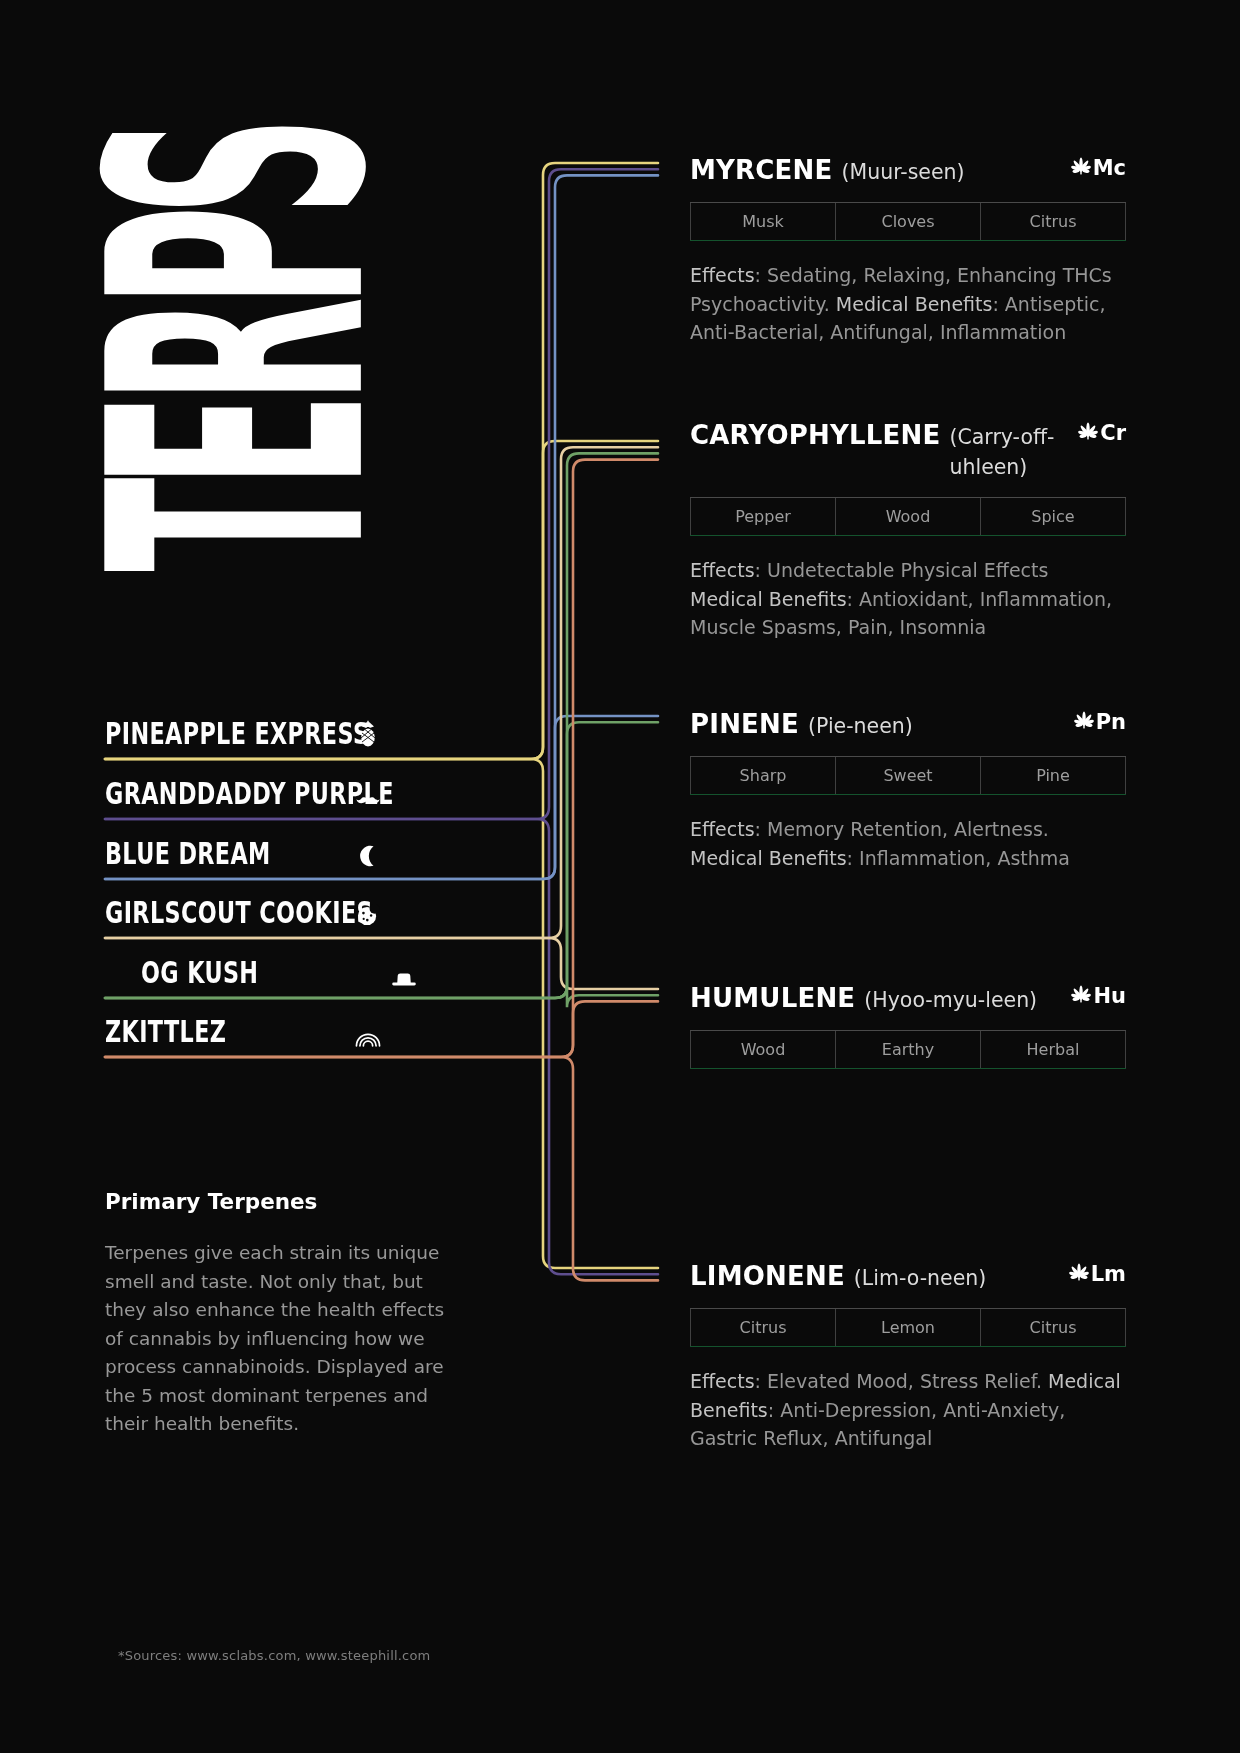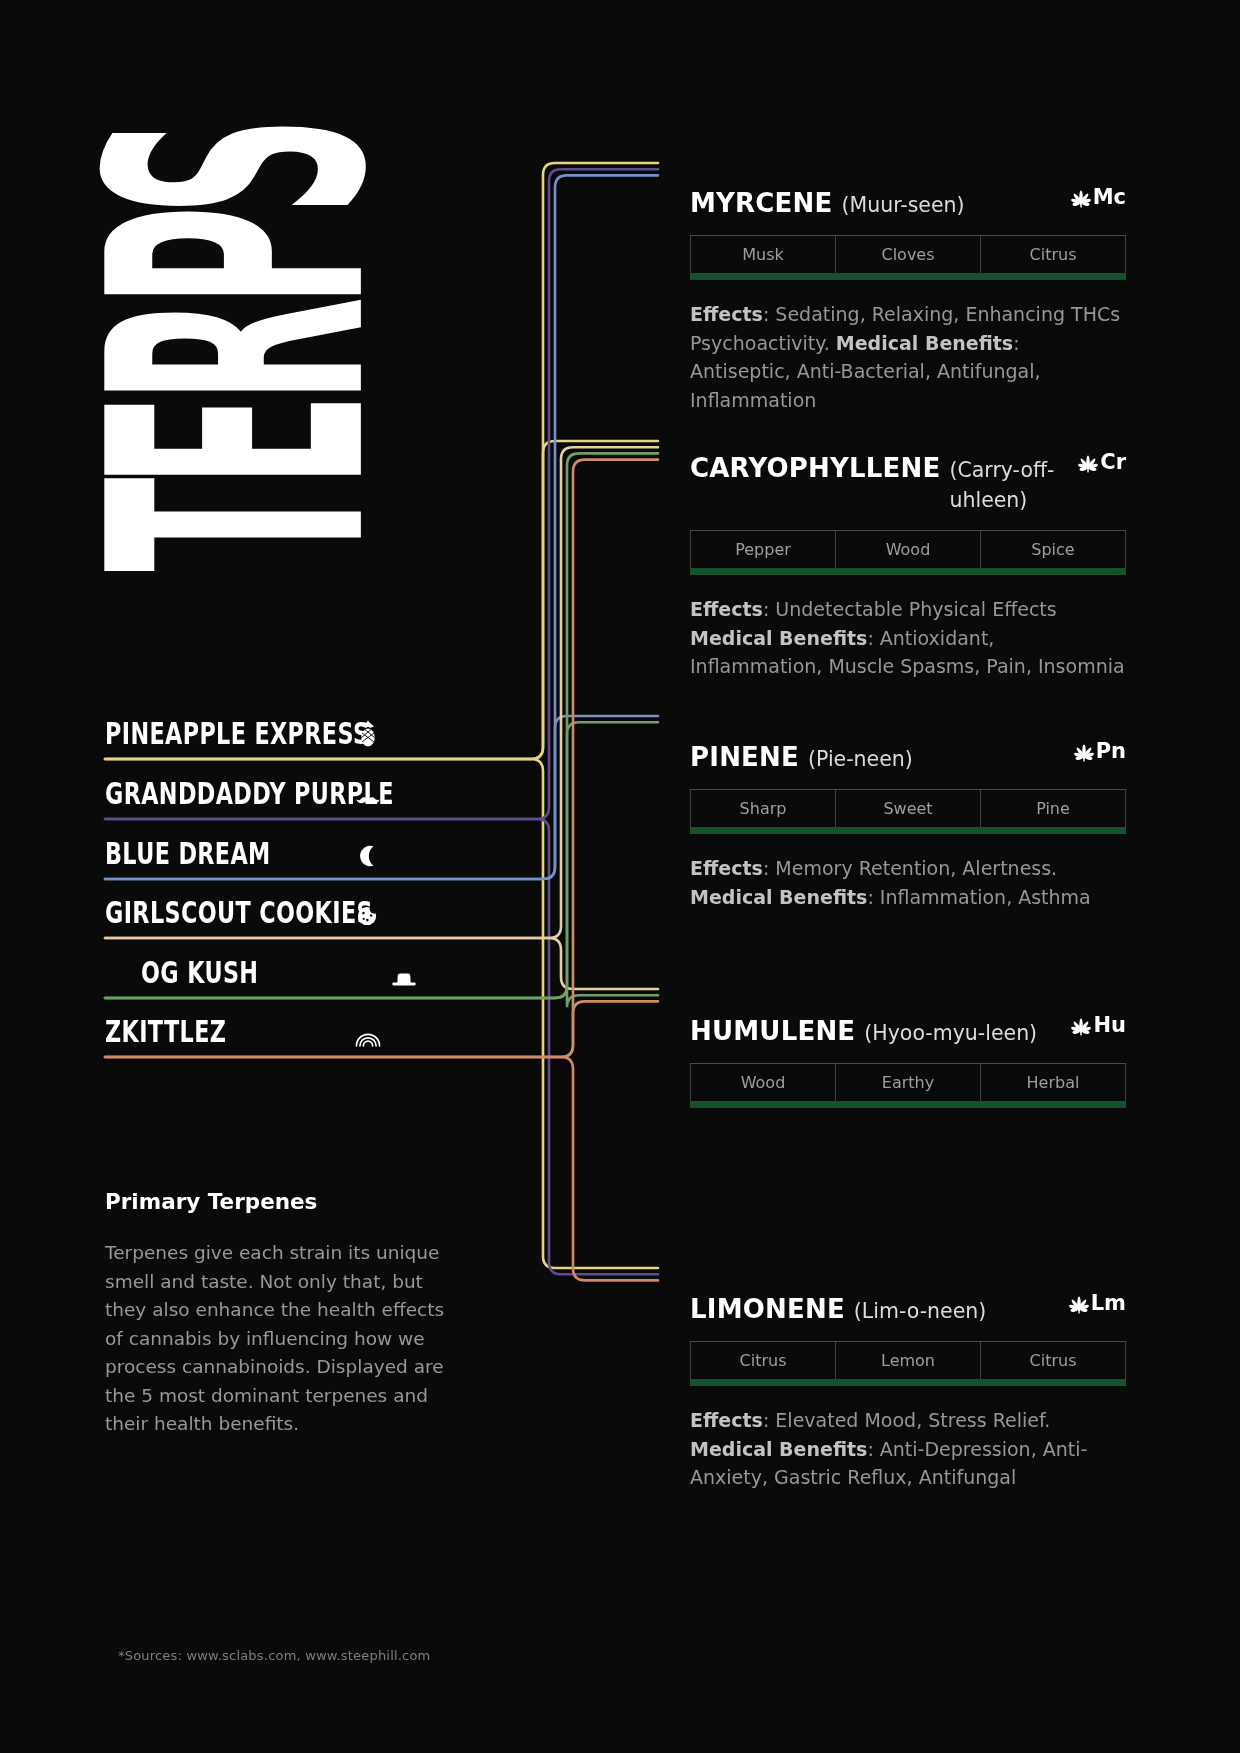--- a/index.html
+++ b/index.html
@@ -24,27 +24,27 @@
     position:absolute;left:0;bottom:4px;display:inline-block;transform:scaleX(0.72);transform-origin:left bottom;
     font-size:31px;font-weight:bold;letter-spacing:0.5px;white-space:nowrap;color:#fdfdfd;
   }
   .strain-icon{position:absolute;left:248px;bottom:6px;width:30px;height:30px;display:flex;align-items:flex-end;justify-content:center;}
   .strain-icon svg{display:block;}
   
   .terp-section{position:absolute;left:690px;width:436px;}
   .terp-head{display:flex;align-items:baseline;gap:9px;line-height:30px;}
   .t-name{font-size:26px;font-weight:bold;color:#fff;letter-spacing:0.2px;}
   .t-pron{font-size:20.5px;color:#dcdcdc;}
-  .abbr-wrap{margin-left:auto;display:flex;align-items:flex-end;gap:1px;margin-top:29px;}
+  .abbr-wrap{margin-left:auto;display:flex;align-items:center;gap:1px;}
   .t-abbr{font-size:21px;font-weight:bold;color:#fff;}
-  .flavor-table{display:flex;margin-top:15px;border-top:1px solid #4a4a4a;border-bottom:7px solid #14532d;height:37px;}
+  .flavor-table{display:flex;margin-top:15px;border-top:1px solid #4a4a4a;border-bottom:1px solid #14532d;height:37px;}
   .flavor-cell{flex:1;text-align:center;line-height:37px;font-size:16px;color:#9e9e9e;border-left:1px solid #404040;}
   .flavor-cell:last-child{border-right:1px solid #404040;}
   .t-effects{margin:20px 0 0 0;font-size:19px;line-height:28.5px;color:#979797;}
-  .t-effects strong{color:#c3c3c3;font-weight:bold;}
+  .t-effects strong{color:#c3c3c3;font-weight:normal;}
   
   .about{position:absolute;left:105px;top:1189px;width:345px;}
   .about h3{margin:0;font-size:21.5px;line-height:26px;font-weight:bold;color:#fff;}
   .about p{margin:24px 0 0 0;font-size:18.5px;line-height:28.5px;color:#989898;}
   
   .sources{position:absolute;left:118px;top:1648px;font-size:13px;color:#7e7e7e;letter-spacing:0.2px;}
   
   .brand{position:absolute;left:888px;top:1558px;text-align:left;color:#fff;}
   .brand .b1{font-size:57px;font-weight:bold;letter-spacing:6px;line-height:52px;}
   .brand .b2{font-size:57px;font-weight:bold;letter-spacing:0px;line-height:53px;position:relative;display:inline-block;}

